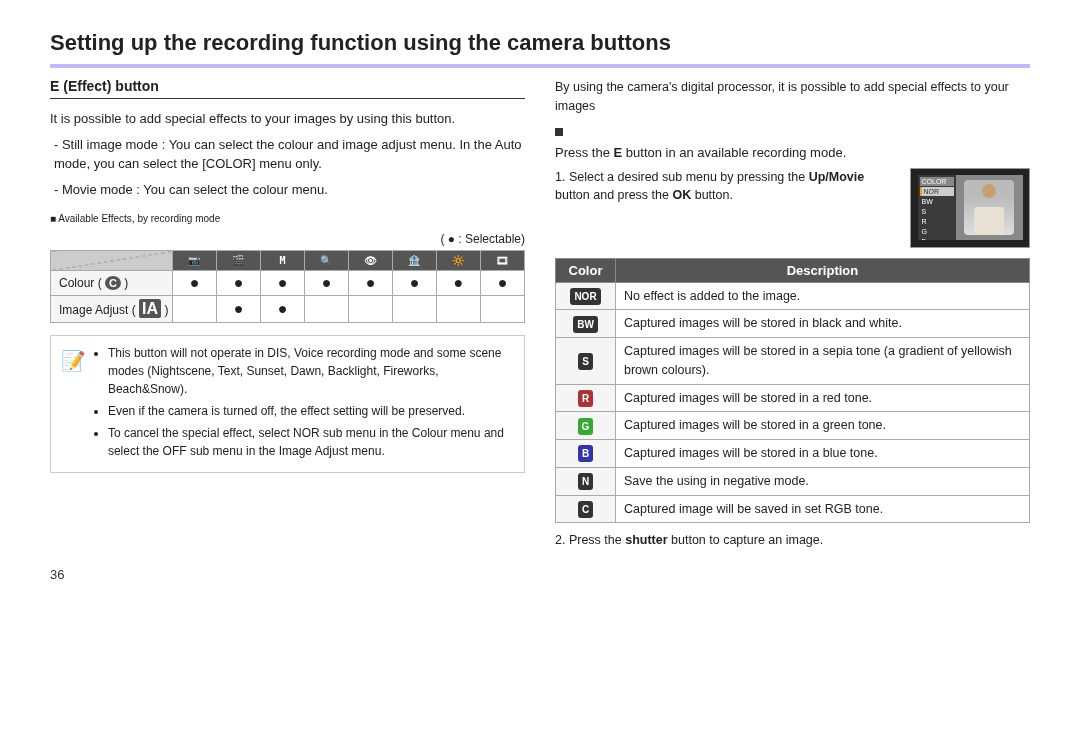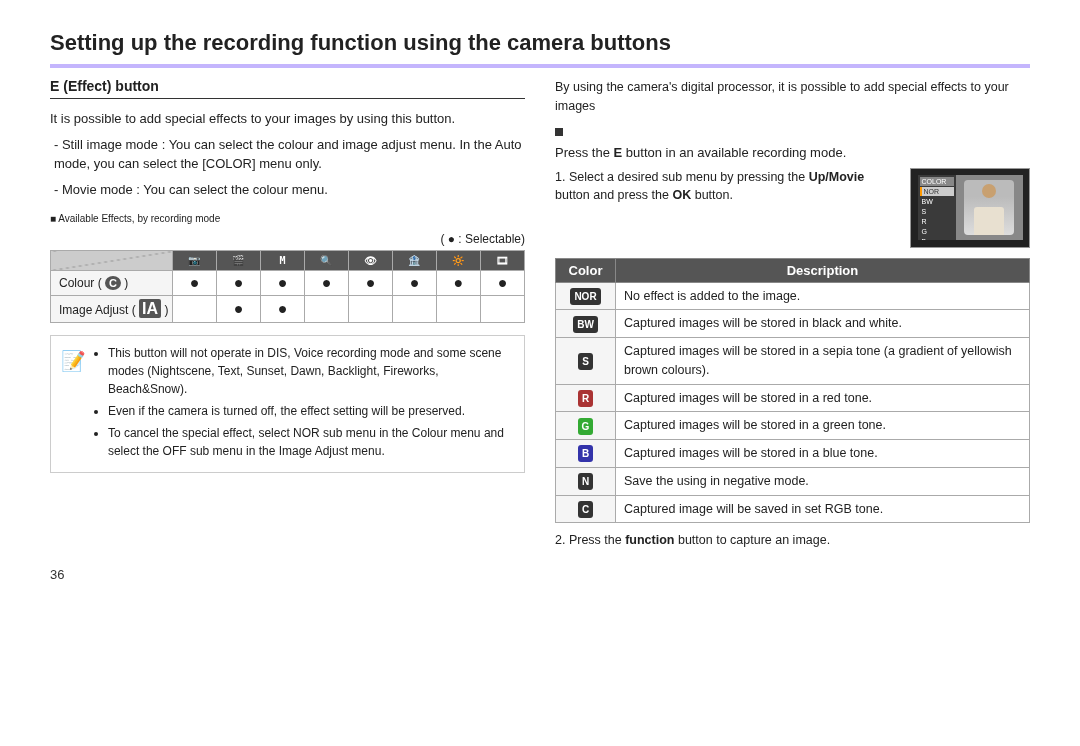--- a/index.html
+++ b/index.html
@@ -361,17 +361,17 @@
           <td class="icon-cell"><span class="badge dark">N</span></td>
           <td>Save the using in negative mode.</td>
         </tr>
         <tr>
           <td class="icon-cell"><span class="badge dark">C</span></td>
           <td>Captured image will be saved in set RGB tone.</td>
         </tr>
       </tbody>
     </table>
 
-    <p style="margin-top:10px; font-size:12.5px;">2.  Press the <strong>function</strong> button to capture an image.</p>
+    <p style="margin-top:10px; font-size:12.5px;">2.  Press the <strong>shutter</strong> button to capture an image.</p>
   </div>
 </div>
 
 <div class="page-number">36</div>
 
 </body></html>

